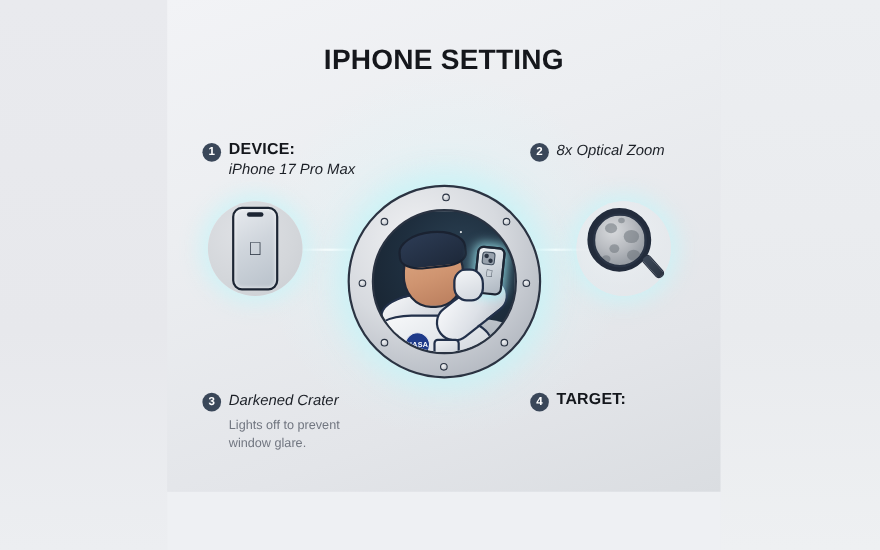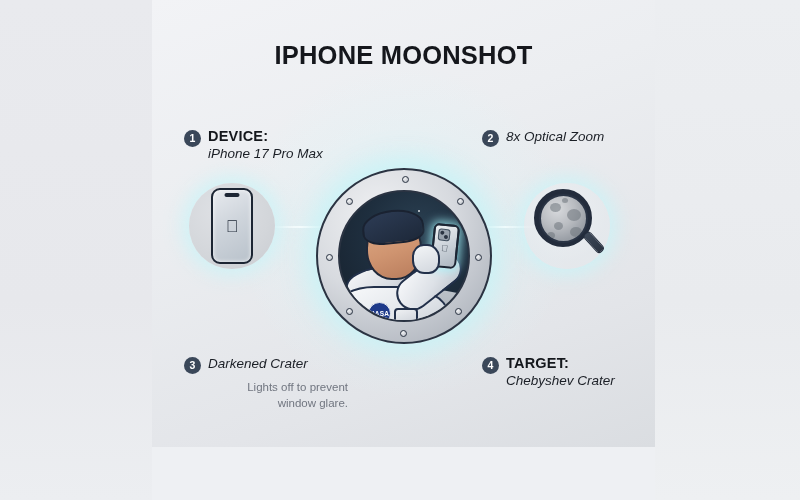--- a/index.html
+++ b/index.html
@@ -116,21 +116,20 @@
     white-space: nowrap;
     font-style: italic;
   }
   .callout-note {
     margin-top: 6px;
     margin-left: 24px;
     font-size: 11.5px;
     color: #717680;
     line-height: 15.5px;
     max-width: 140px;
-    text-align: right;
   }
 
   #callout-1 { left: 32px;  top: 128px; }
   #callout-2 { left: 330px; top: 128px; }
   #callout-3 { left: 32px;  top: 355px; }
   #callout-4 { left: 330px; top: 355px; }
 
   
   .connector {
     position: absolute;
@@ -388,21 +387,21 @@
 
 <div id="page">
 
   <div class="outer-left"></div>
   <div class="outer-right"></div>
   <div class="outer-bottom"></div>
 
   <div class="panel">
 
     <div class="title-wrap">
-      <div class="title-line">IPHONE MOONSHOT</div>
+      <div class="title-line">IPHONE SETTING</div>
     </div>
 
     <div class="connector" id="connector-left"></div>
     <div class="connector" id="connector-right"></div>
 
     <div class="callout" id="callout-1">
       <div class="callout-head">
         <div class="badge">1</div>
         <div class="callout-text">
           <div class="kicker">DEVICE:</div>
@@ -428,21 +427,20 @@
         </div>
       </div>
       <div class="callout-note">Lights off to prevent window glare.</div>
     </div>
 
     <div class="callout" id="callout-4">
       <div class="callout-head">
         <div class="badge">4</div>
         <div class="callout-text">
           <div class="kicker">TARGET:</div>
-          <div class="value">Chebyshev Crater</div>
         </div>
       </div>
     </div>
 
     <div class="icon-circle" id="icon-device">
       <div class="phone-glyph">
         <div class="phone-notch"></div>
         <div class="phone-apple"></div>
       </div>
     </div>

